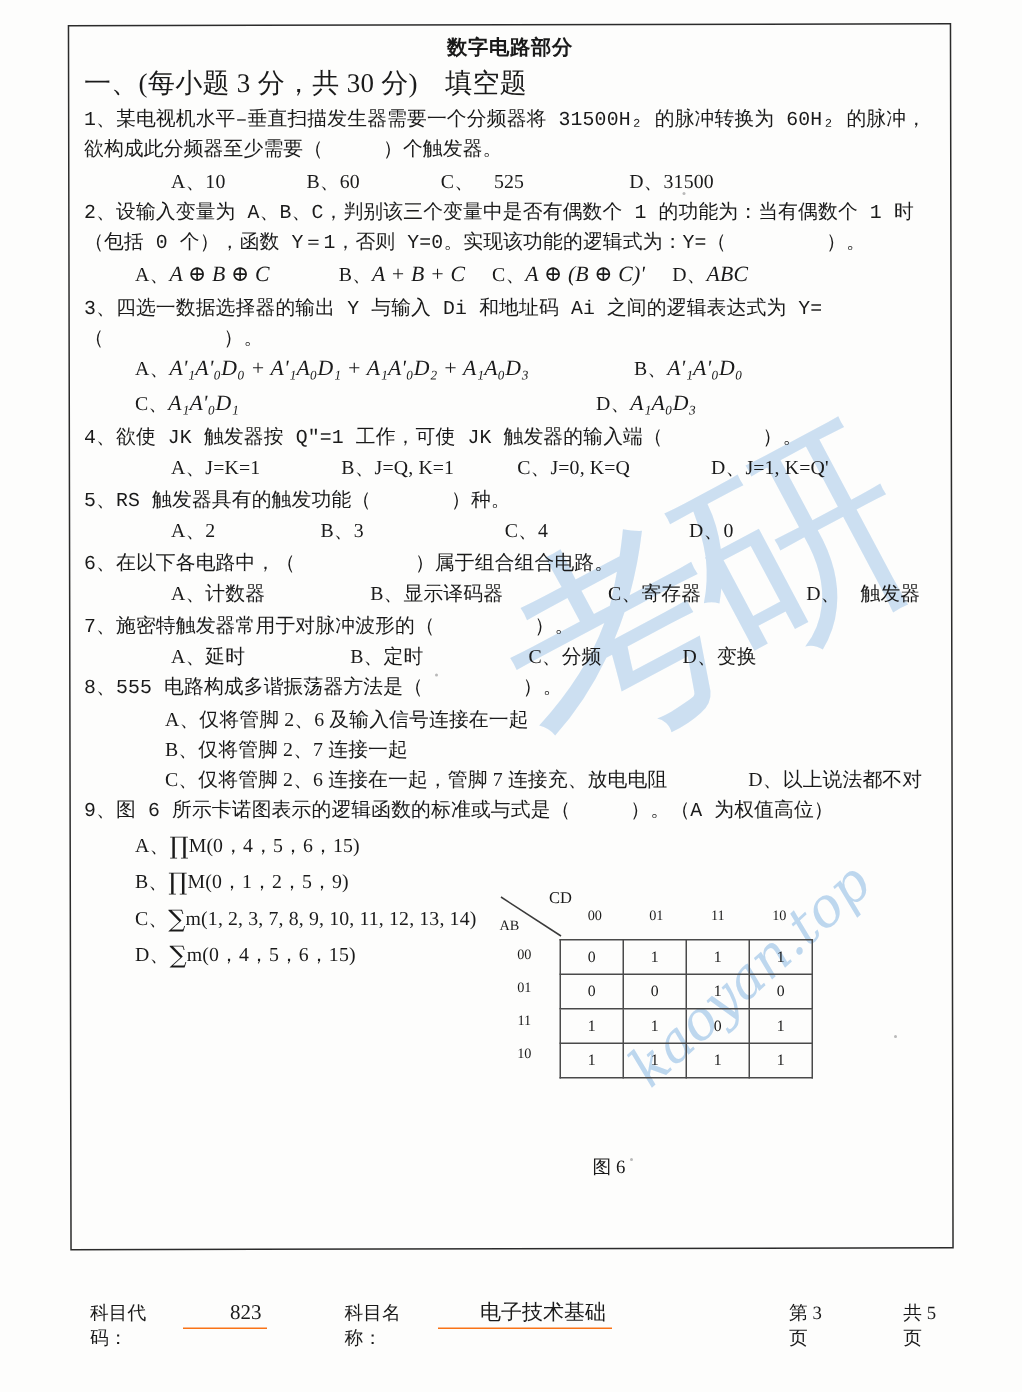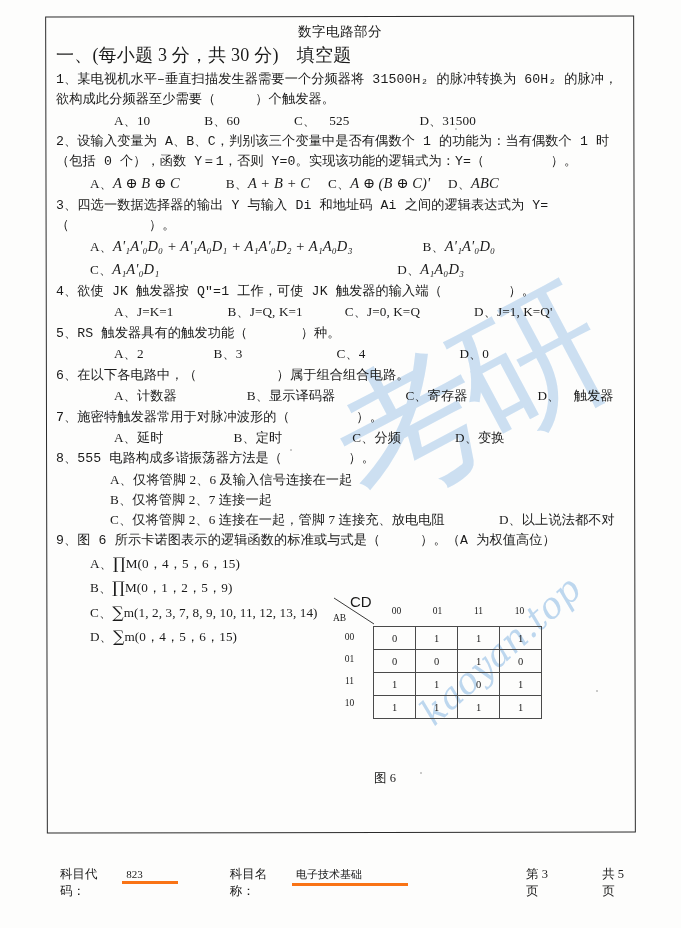--- a/index.html
+++ b/index.html
@@ -44,21 +44,21 @@
     height: 812px;
     box-sizing: border-box;
     padding: 2px 6px 0 4px;
   }
 
   .doc-title {
     text-align: center;
     font-size: 13.5px;
     letter-spacing: 0.5px;
     margin: 3px 0 2px 0;
-    font-weight: 400;
+    font-weight: 700;
   }
 
   .section-head {
     font-size: 18px;
     margin: 1px 0 3px 0;
     letter-spacing: 0.2px;
   }
 
   .q {
     font-size: 13.2px;
@@ -116,24 +116,24 @@
   }
   .kmap-corner {
     position: absolute;
     left: 0px;
     top: 0px;
     width: 44px;
     height: 30px;
   }
   .kmap-corner .lbl-cd {
     position: absolute;
-    left: 18px;
+    left: 34px;
     top: -3px;
-    font-size: 15px;
-    font-family: Liberation Sans, sans-serif;
+    font-size: 11px;
+    font-family: Liberation Serif, serif;
   }
   .kmap-corner .lbl-ab {
     position: absolute;
     left: 1px;
     top: 17px;
     font-size: 9.5px;
     font-family: "Liberation Serif", serif;
   }
   .kmap-corner .slash {
     position: absolute;
@@ -174,41 +174,41 @@
     width: 41px;
     height: 22px;
     border: 1px solid #4a4a4a;
     text-align: center;
     font-size: 10.5px;
     font-family: "Liberation Serif", serif;
     padding: 0;
   }
   .fig-caption {
     position: absolute;
-    left: 374px;
+    left: 395px;
     top: 770px;
     font-size: 12.5px;
   }
 
   
   .footer {
     position: absolute;
     left: 60px;
     top: 866px;
     width: 570px;
     font-size: 12.5px;
     display: flex;
     align-items: baseline;
     gap: 16px;
   }
   .footer .fld {
     display: inline-block;
-    border-bottom: 3px solid #f97316;
-    text-align: left;
-    font-size: 11px;
+    border-bottom: 1px solid #f97316;
+    text-align: right;
+    font-size: 14px;
     padding: 0 4px 1px 4px;
   }
   .fld-code { min-width: 48px; }
   .fld-name { min-width: 108px; font-size: 12px; }
   .footer .gap-a { display: inline-block; width: 26px; }
   .footer .gap-b { display: inline-block; width: 116px; }
   .footer .gap-c { display: inline-block; width: 22px; }
 
   
   .wm {

